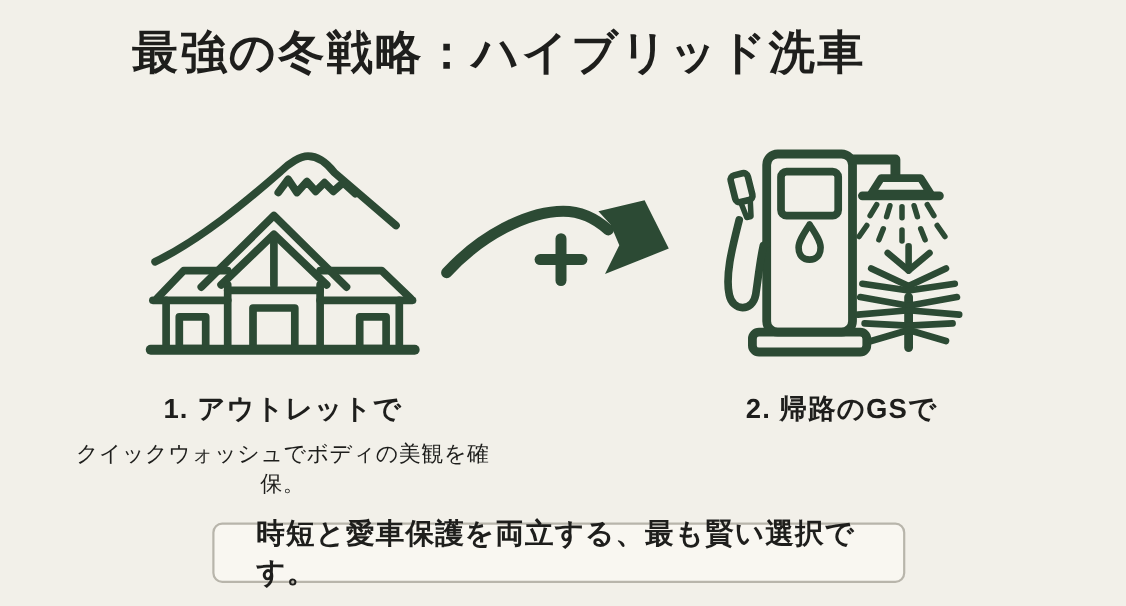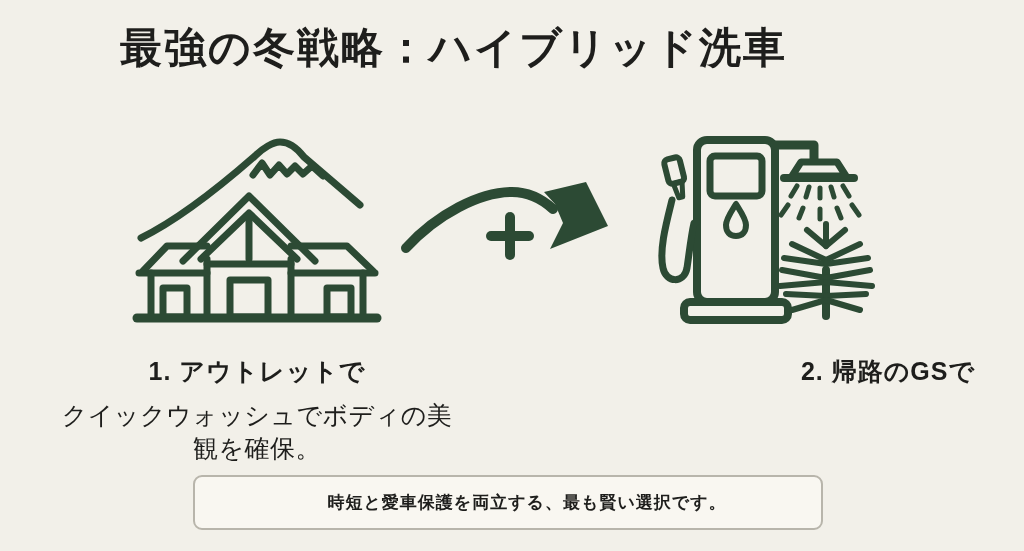--- a/index.html
+++ b/index.html
@@ -11,34 +11,34 @@
   }
   .canvas{position:relative;width:1024px;height:551px;}
   .title{
     position:absolute;top:20px;left:0;width:907px;
     margin:0;text-align:center;
     font-size:42px;font-weight:800;letter-spacing:2px;
     color:var(--ink,#1e1e1c);
   }
   .step{position:absolute;top:118px;text-align:center;}
   .step-1{left:57px;width:400px;text-align:center;}
-  .step-2{left:555px;width:420px;text-align:right;}
+  .step-2{left:555px;width:420px;}
   .icon-wrap{height:230px;display:flex;align-items:center;justify-content:center;color:var(--icon,#2c4a34);}
   .icon-wrap svg{display:block;}
   .heading{font-size:25px;font-weight:700;margin-top:7px;letter-spacing:1px;}
-  .desc{font-size:25px;font-weight:500;margin-top:11px;letter-spacing:0.5px;}
+  .desc{font-size:20px;font-weight:500;margin-top:11px;letter-spacing:0.5px;}
   .connector{position:absolute;left:392px;top:172px;width:220px;height:110px;color:var(--icon,#2c4a34);}
   .footer-box{
     position:absolute;left:193px;top:475px;width:630px;height:55px;
     box-sizing:border-box;
     background:var(--box-bg,#f9f7f1);
     border:2px solid var(--box-border,#b8b5ab);
     border-radius:9px;
     display:flex;align-items:center;justify-content:center;
-    font-size:17px;font-weight:700;letter-spacing:1px;padding-left:38px;
+    font-size:26px;font-weight:700;letter-spacing:1px;padding-left:38px;
   }
 </style>
 </head>
 <body>
 
 <div class="canvas">
 
   <h1 class="title">最強の冬戦略：ハイブリッド洗車</h1>
 
   <div class="step step-1">

